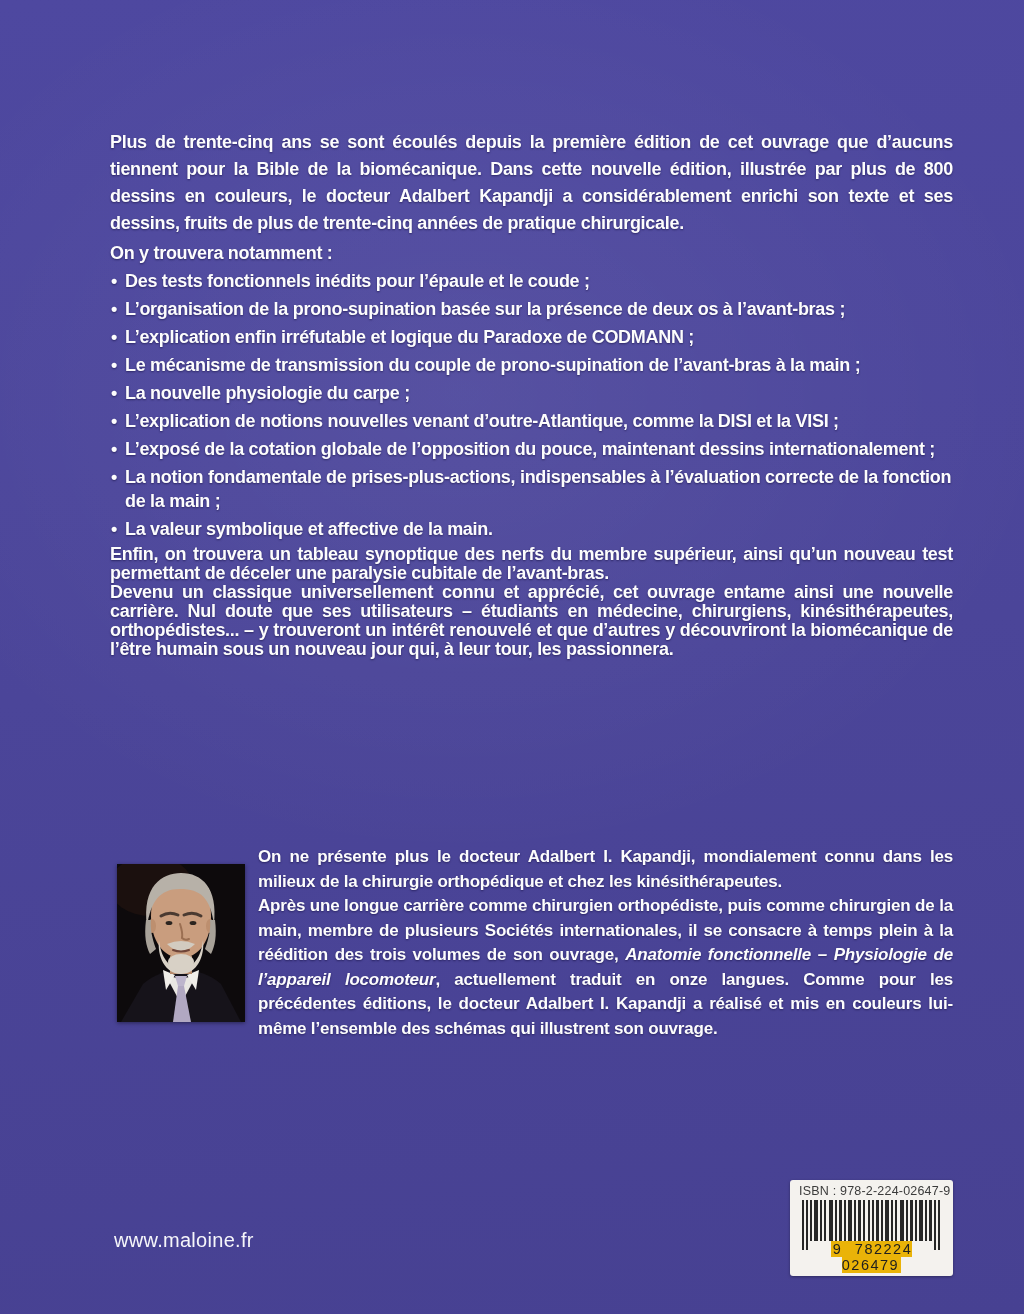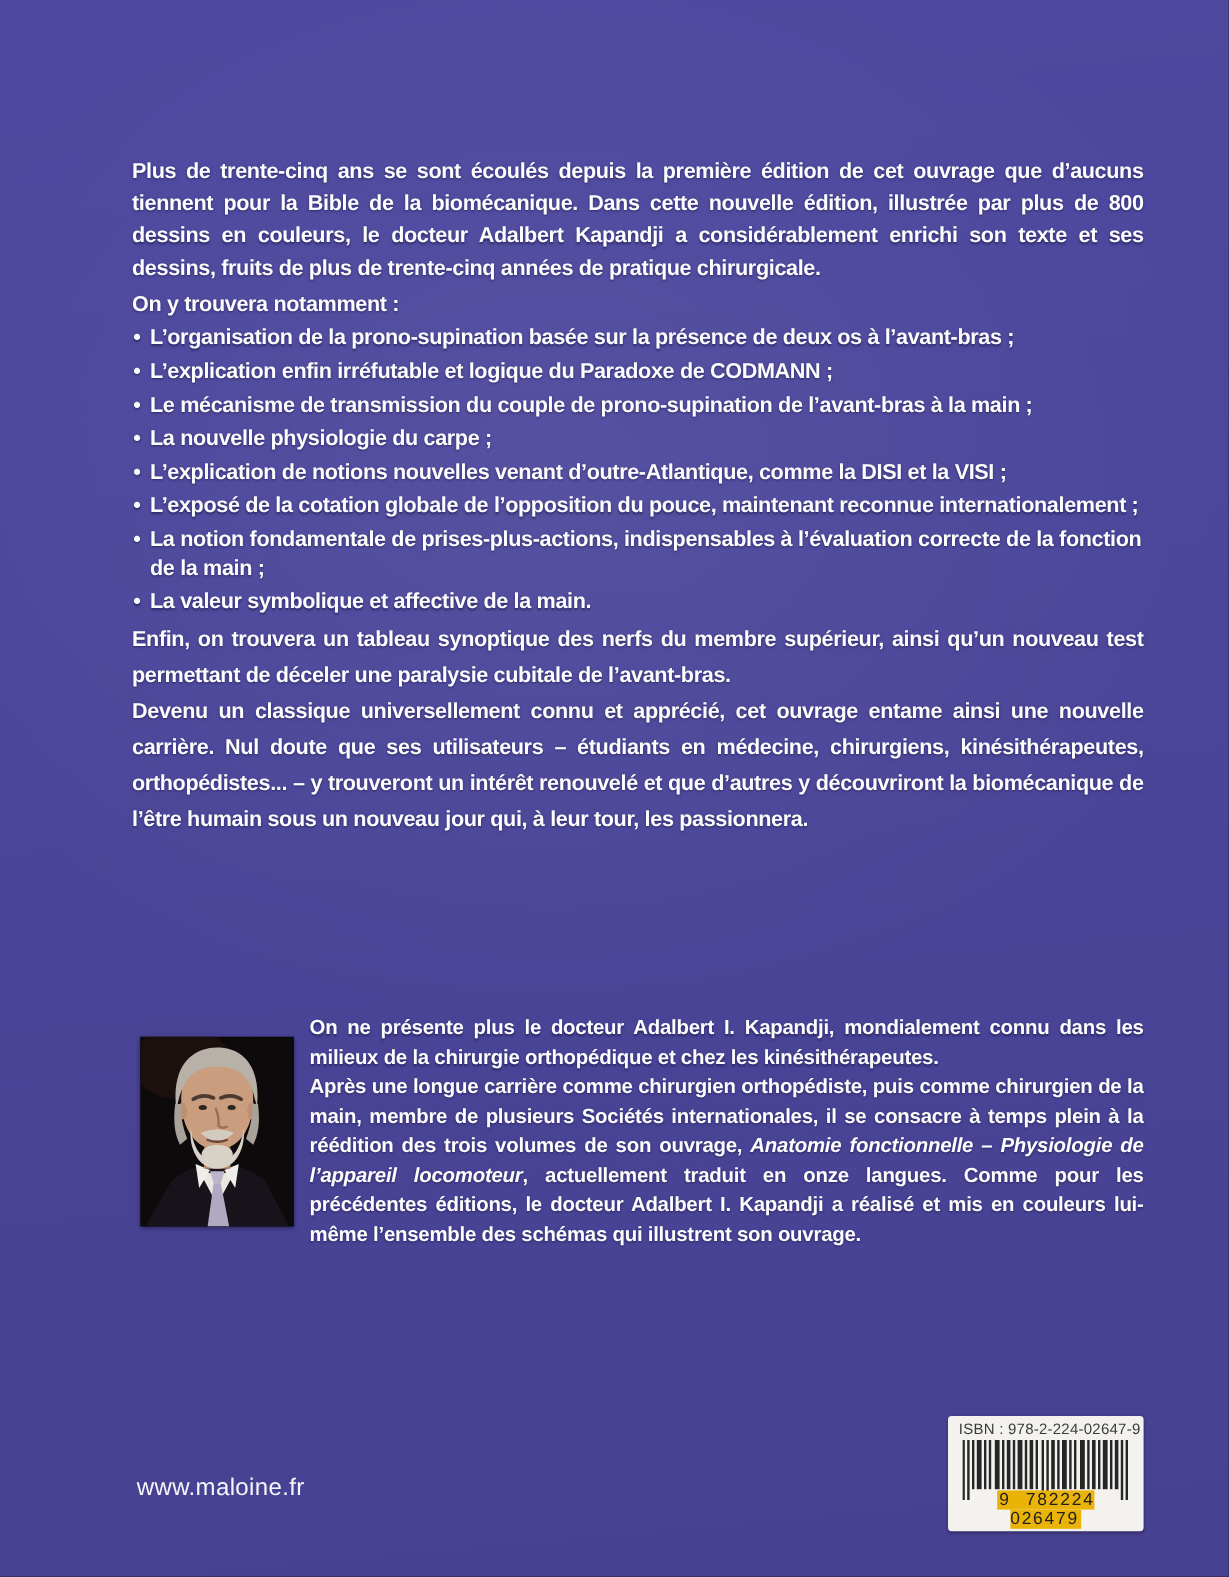--- a/index.html
+++ b/index.html
@@ -50,21 +50,21 @@
     text-align: left;
   }
   ul.features li::before {
     content: "\2022";
     position: absolute;
     left: 1px;
     top: 0;
   }
   .outro {
     margin-top: 0;
-    line-height: 30px;
+    line-height: 19px;
     text-align: justify;
   }
 
   
   .author {
     position: absolute;
     top: 845px;
     left: 117px;
     width: 836px;
     display: flex;
@@ -136,26 +136,27 @@
 </style>
 </head>
 <body>
 
 <div class="cover">
 
   <section class="blurb">
     <p class="intro">Plus de trente-cinq ans se sont écoulés depuis la première édition de cet ouvrage que d’aucuns tiennent pour la Bible de la biomécanique. Dans cette nouvelle édition, illustrée par plus de 800 dessins en couleurs, le docteur Adalbert Kapandji a considérablement enrichi son texte et ses dessins, fruits de plus de trente-cinq années de pratique chirurgicale.</p>
     <p class="list-heading">On y trouvera notamment :</p>
     <ul class="features">
+      <li>Des tests fonctionnels inédits pour l’épaule et le coude ;</li>
       <li>L’organisation de la prono-supination basée sur la présence de deux os à l’avant-bras ;</li>
       <li>L’explication enfin irréfutable et logique du Paradoxe de CODMANN ;</li>
       <li>Le mécanisme de transmission du couple de prono-supination de l’avant-bras à la main ;</li>
       <li>La nouvelle physiologie du carpe ;</li>
       <li>L’explication de notions nouvelles venant d’outre-Atlantique, comme la DISI et la VISI ;</li>
-      <li>L’exposé de la cotation globale de l’opposition du pouce, maintenant reconnue internationalement ;</li>
+      <li>L’exposé de la cotation globale de l’opposition du pouce, maintenant dessins internationalement ;</li>
       <li>La notion fondamentale de prises-plus-actions, indispensables à l’évaluation correcte de la fonction de la main ;</li>
       <li>La valeur symbolique et affective de la main.</li>
     </ul>
     <div class="outro">
       <p>Enfin, on trouvera un tableau synoptique des nerfs du membre supérieur, ainsi qu’un nouveau test permettant de déceler une paralysie cubitale de l’avant-bras.</p>
       <p>Devenu un classique universellement connu et apprécié, cet ouvrage entame ainsi une nouvelle carrière. Nul doute que ses utilisateurs – étudiants en médecine, chirurgiens, kinésithérapeutes, orthopédistes... – y trouveront un intérêt renouvelé et que d’autres y découvriront la biomécanique de l’être humain sous un nouveau jour qui, à leur tour, les passionnera.</p>
     </div>
   </section>
 
   <section class="author">

